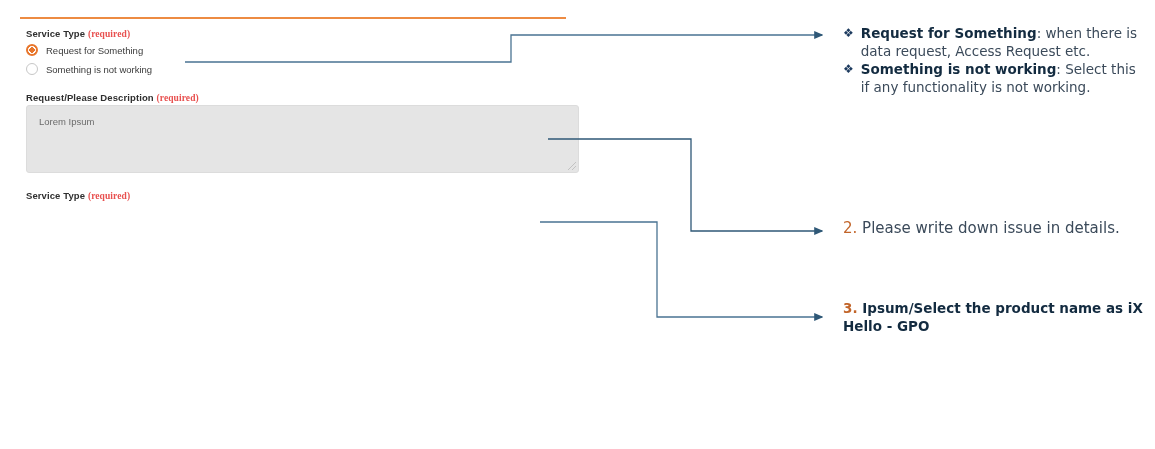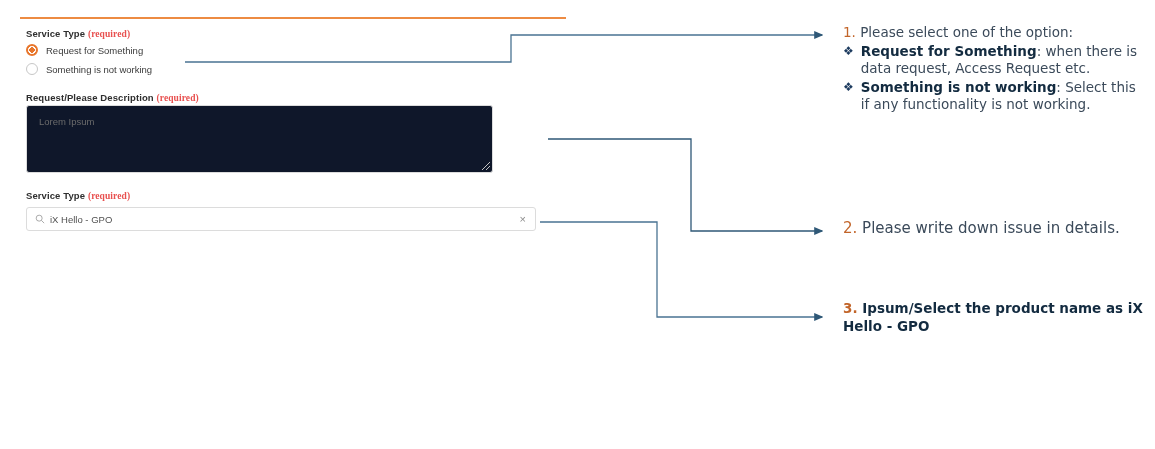--- a/index.html
+++ b/index.html
@@ -81,26 +81,26 @@
     font-size: 9.5px;
     color: #3a3a3a;
     white-space: nowrap;
   }
 
   
   #description-textarea {
     position: absolute;
     left: 26px;
     top: 105px;
-    width: 467px;
+    width: 553px;
     height: 68px;
     box-sizing: border-box;
     border: 1px solid #dcdcdc;
     border-radius: 3px;
-    background: #0f172a;
+    background: #e5e5e5;
   }
   #description-value {
     position: absolute;
     left: 12px;
     top: 10px;
     font-size: 9.5px;
     color: #6b6b6b;
   }
   #textarea-resize-handle {
     position: absolute;
@@ -250,48 +250,37 @@
   <div id="description-textarea">
     <div id="description-value">Lorem Ipsum</div>
     <div id="textarea-resize-handle"></div>
   </div>
 
   <div class="field-label" id="label-category">
     <span>Service Type</span>
     <span class="req">(required)</span>
   </div>
 
-  <div id="category-input">
-    <svg id="search-icon" width="10" height="10" viewBox="0 0 12 12">
-      <circle cx="5" cy="5" r="3.6" fill="none" stroke="#9a9a9a" stroke-width="1"></circle>
-      <line x1="7.7" y1="7.7" x2="11" y2="11" stroke="#9a9a9a" stroke-width="1"></line>
-    </svg>
-    <span id="category-value">iX Hello - GPO</span>
-    <span id="clear-icon">×</span>
-  </div>
 </div>
 
 <svg id="connectors">
   <defs>
     <marker id="arrowhead" markerWidth="7" markerHeight="6" refX="6" refY="3" orient="auto">
       <polygon points="0 0, 7 3, 0 6" fill="#2f5877"></polygon>
     </marker>
   </defs>
 
   <polyline points="185,62 511,62 511,35 822,35" fill="none" stroke="#4a7392" stroke-width="1.3" marker-end="url(#arrowhead)"></polyline>
 
   <polyline points="548,139 691,139 691,231 822,231" fill="none" stroke="#2f5877" stroke-width="1.3" marker-end="url(#arrowhead)"></polyline>
 
   <polyline points="540,222 657,222 657,317 822,317" fill="none" stroke="#4a7392" stroke-width="1.3" marker-end="url(#arrowhead)"></polyline>
 </svg>
 
 <div class="annotation" id="annotation-1">
-  <div>
-    <span class="num">1.</span><span class="head"> Please select one of the option:</span>
-  </div>
   <ul class="sub-bullets">
     <li>
       <span class="bullet-diamond">❖</span>
       <span class="sub-text"><b>Request for Something</b><span>: when there is data request, Access Request etc.</span></span>
     </li>
     <li>
       <span class="bullet-diamond">❖</span>
       <span class="sub-text"><b>Something is not working</b><span>: Select this if any functionality is not working.</span></span>
     </li>
   </ul>

